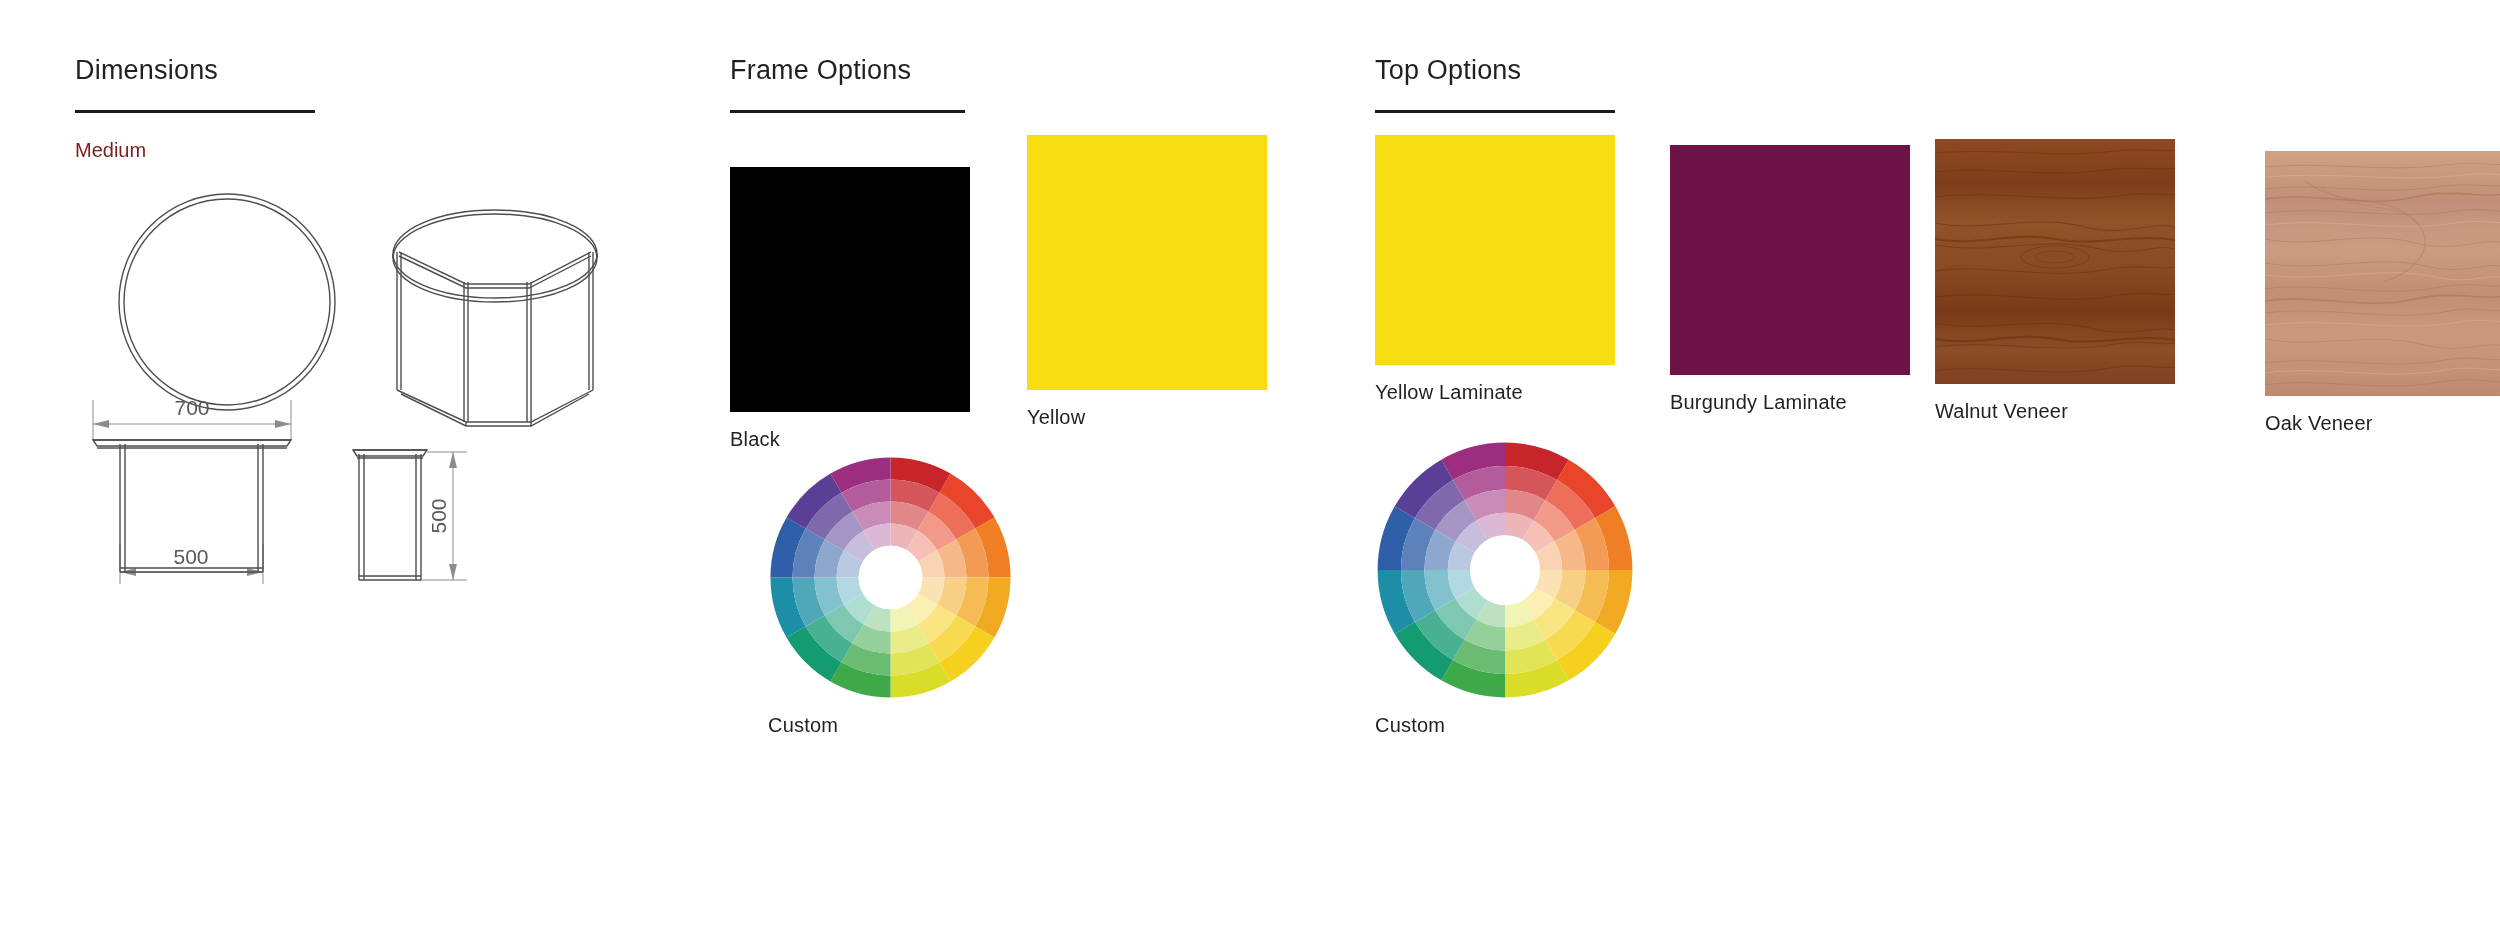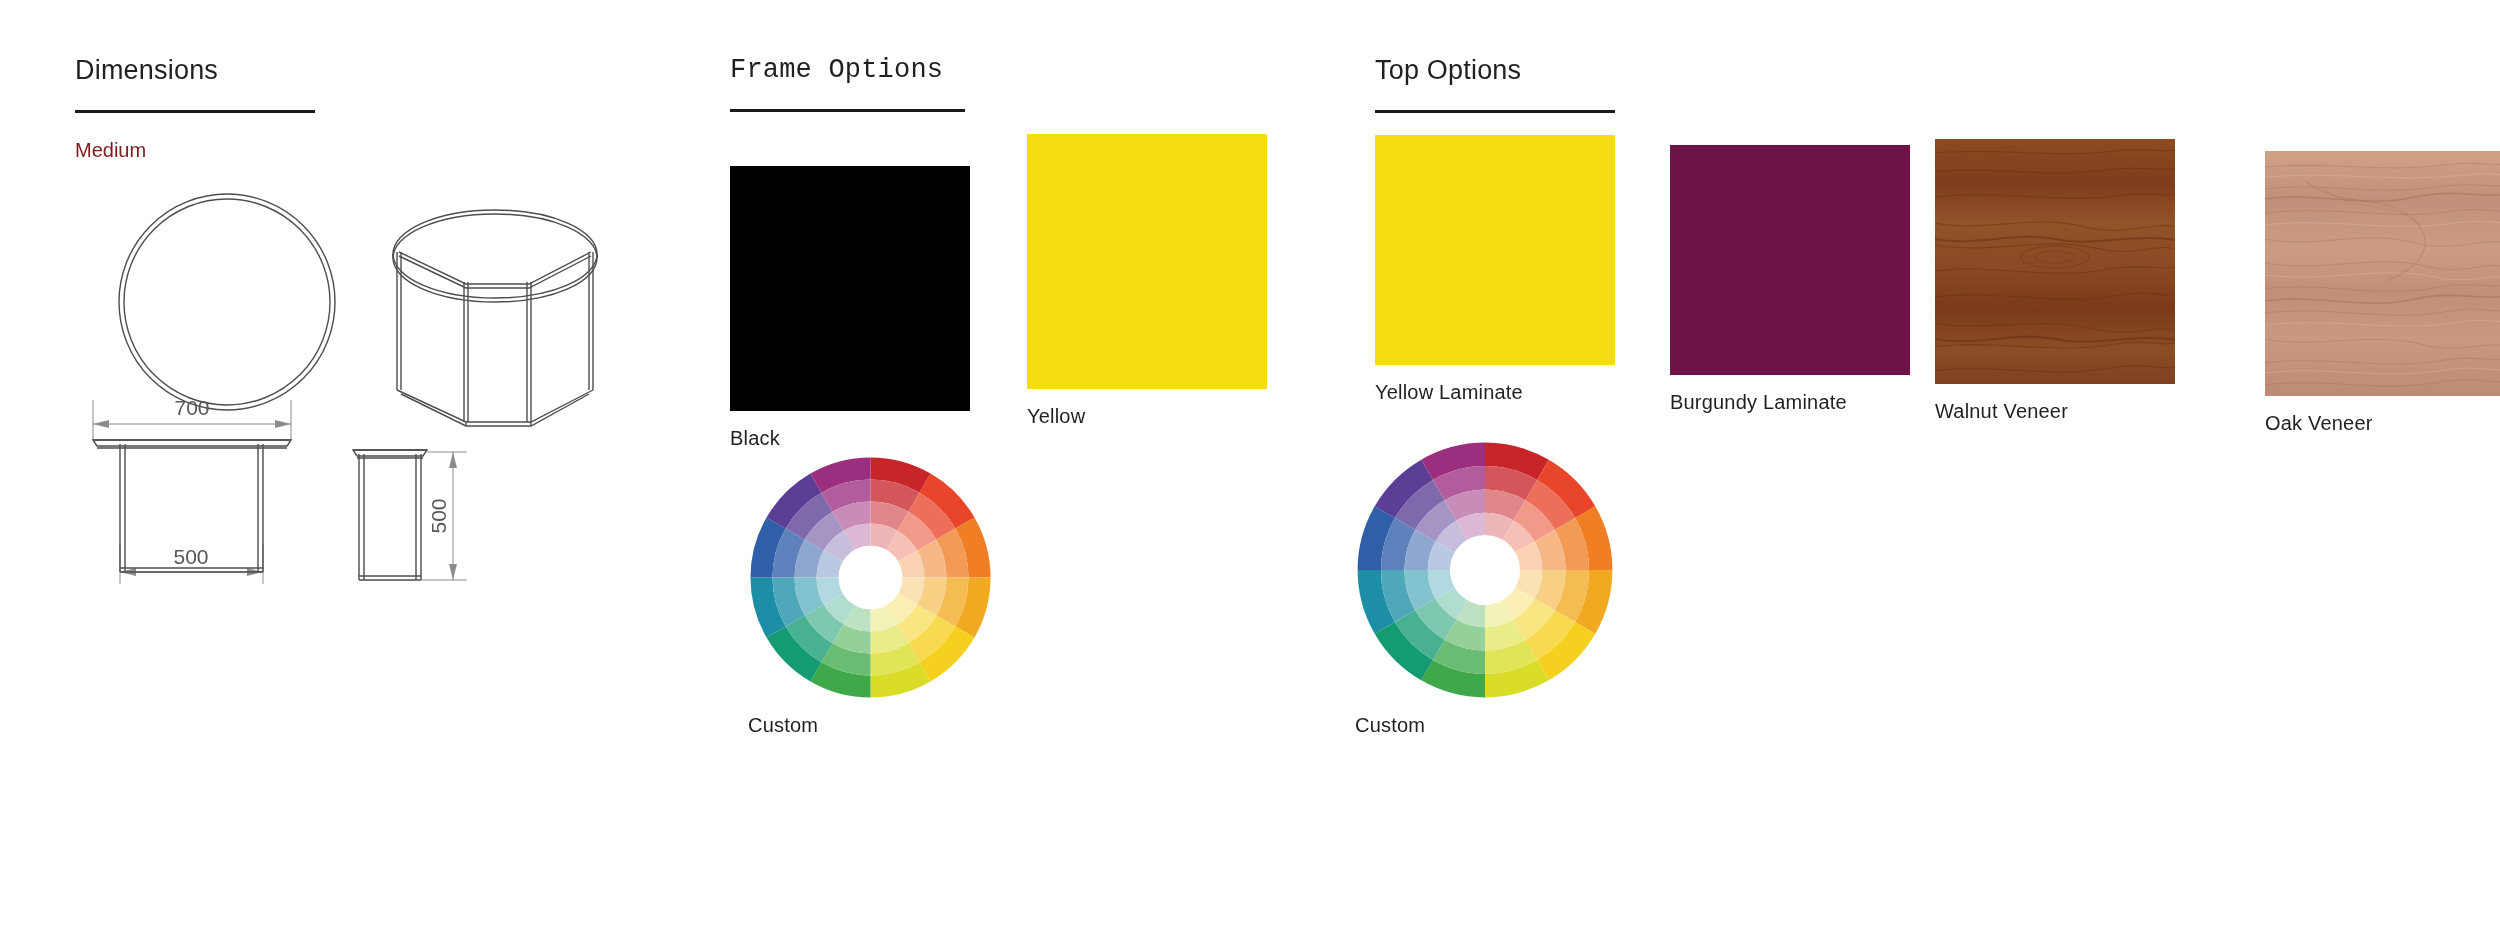--- a/index.html
+++ b/index.html
@@ -62,41 +62,42 @@
   .drawings {
     position: relative;
     width: 620px;
     height: 640px;
     margin-top: 10px;
   }
   .drawings svg { display: block; }
 
   
   #col-frame { left: 730px; }
-  #col-frame .section-title { margin-top: 55px; font-family: Liberation Mono, monospace; }
+  #col-frame .section-title { margin-top: 55px; }
   #col-frame .title-rule { width: 235px; }
 
   .swatch-row {
     position: relative;
     margin-top: 22px;
     height: 300px;
   }
   .swatch-cell {
     position: absolute;
     top: 0;
   }
   .swatch-box {
     width: 240px;
     height: 245px;
     display: block;
   }
   .swatch-cell .swatch-label { margin-top: 16px; }
 
   .wheel-cell {
     position: absolute;
+    margin-left: 20px;
   }
   .wheel-cell .swatch-label { margin-top: 14px; }
 
   
   .wheel {
     position: relative;
     width: 245px;
     height: 245px;
     border-radius: 50%;
     overflow: hidden;

